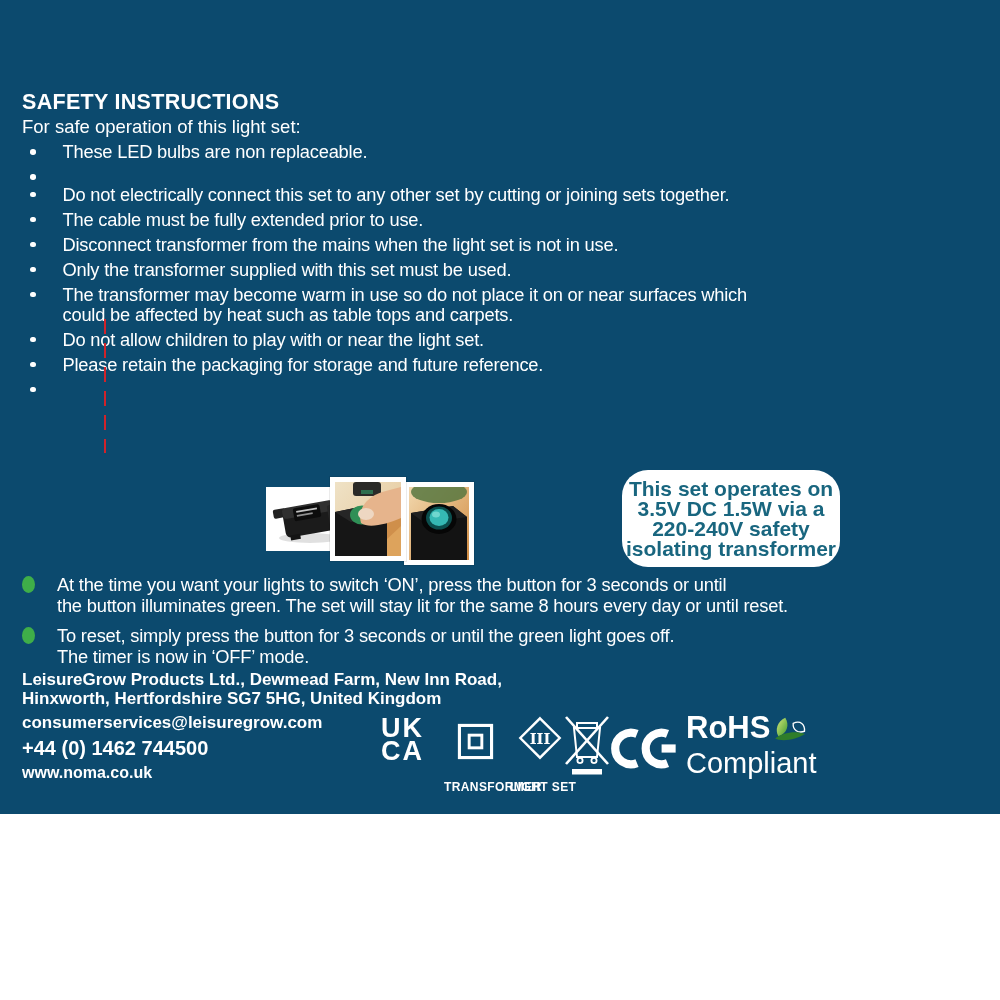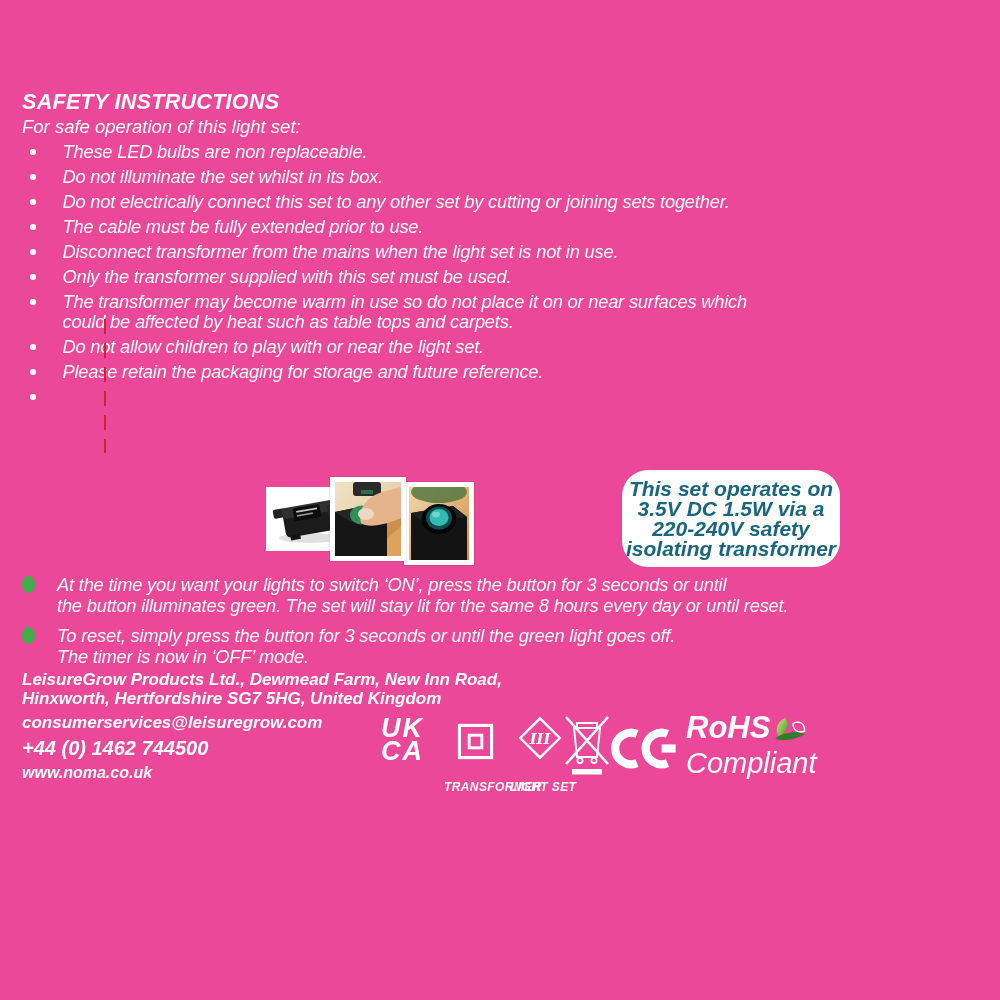--- a/index.html
+++ b/index.html
@@ -1,19 +1,19 @@
 <!DOCTYPE html>
 <html><head>
 <meta charset="utf-8">
 <style>
   html,body{margin:0;padding:0;}
   .canvas{
-    position:relative;width:1000px;height:1000px;overflow:hidden;
-    background:#ec4899;
-    font-family:"Liberation Sans",sans-serif;color:#ffffff;font-style:italic;
+    position:relative;width:1000px;height:814px;overflow:hidden;
+    background:#0c4a6e;
+    font-family:"Liberation Sans",sans-serif;color:#ffffff;
   }
   .abs{position:absolute;}
   
   .title{left:22px;top:90px;font-size:21.5px;font-weight:bold;letter-spacing:.3px;}
   .intro{left:22px;top:116px;font-size:18.5px;}
   .bullets{left:22px;top:142px;width:958px;list-style:none;margin:0;padding:0;}
   .bullets li{display:flex;align-items:flex-start;margin:0 0 5px 0;}
   .bdot{flex:0 0 auto;width:5.5px;height:5.5px;border-radius:50%;background:#fff;margin:7px 0 0 8px;}
   .btxt{margin-left:27px;font-size:18.3px;line-height:20px;letter-spacing:-.2px;white-space:pre-line;}
   
@@ -64,21 +64,20 @@
   <div class="abs title">SAFETY INSTRUCTIONS</div>
   <div class="abs intro">For safe operation of this light set:</div>
 
   <ul class="abs bullets">
     <li>
         <span class="bdot"></span>
         <span class="btxt">These LED bulbs are non replaceable.</span>
       </li>
     <li>
         <span class="bdot"></span>
-        <span class="btxt">Do not illuminate the set whilst in its box.</span>
       </li>
     <li>
         <span class="bdot"></span>
         <span class="btxt">Do not electrically connect this set to any other set by cutting or joining sets together.</span>
       </li>
     <li>
         <span class="bdot"></span>
         <span class="btxt">The cable must be fully extended prior to use.</span>
       </li>
     <li>

